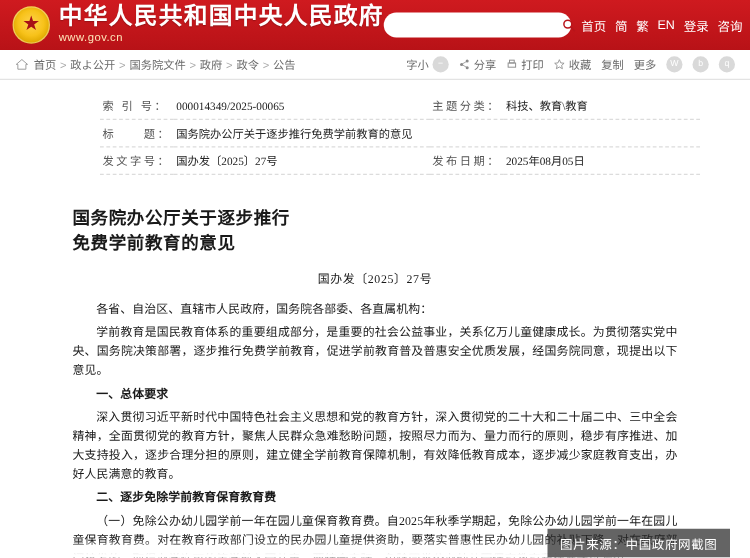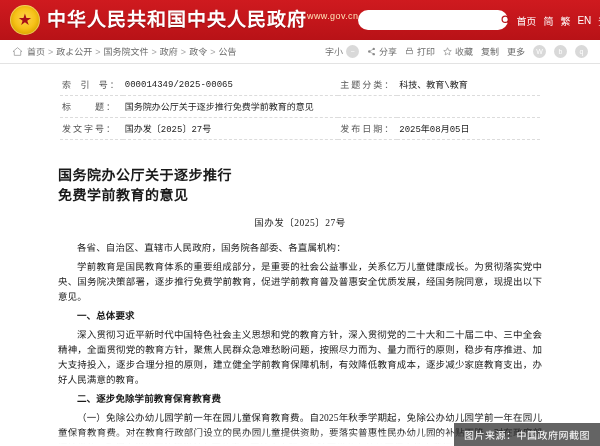--- a/index.html
+++ b/index.html
@@ -26,21 +26,21 @@
     width: 30px; height: 30px;
     border-radius: 50%;
     background: radial-gradient(circle at 50% 45%, #ffd34d 0%, #f7c21a 45%, #e0a800 70%, #c98f00 100%);
     display: flex; align-items: center; justify-content: center;
     font-size: 16px; color: #a81016; line-height: 1;
     flex: 0 0 auto;
     margin-right: 7px;
     box-shadow: inset 0 0 0 1px rgba(255,255,255,.35);
   }
   .site-title-wrap {
-    display: flex; flex-direction: row; justify-content: center;
+    display: flex; flex-direction: column; justify-content: center;
     flex: 0 0 auto;
   }
   .site-title {
     color: #fff;
     font-family: "Liberation Serif", "DejaVu Serif", serif;
     font-weight: bold;
     font-size: 19px;
     letter-spacing: 1px;
     line-height: 20px;
     text-shadow: 0 1px 1px rgba(0,0,0,.25);
@@ -122,21 +122,22 @@
 
   
   .meta-wrap {
     padding: 10px 60px 8px 60px;
   }
   table.meta {
     width: 100%;
     border-collapse: collapse;
     font-size: 9px;
     color: #333;
-    font-family: Liberation Mono, monospace;
+    font-family: Liberation Serif, serif;
+    margin-left: 20px;
   }
   table.meta td {
     padding: 4px 2px;
     border-bottom: 1px dashed #dcdcdc;
     vertical-align: middle;
     white-space: nowrap;
     overflow: hidden;
   }
   td.lbl { width: 52px; color: #555; letter-spacing: 2px; }
   td.val { color: #222; }
@@ -172,21 +173,21 @@
     letter-spacing: .1px;
   }
   .doc p.sec {
     text-indent: 2em;
     font-weight: bold;
   }
 
   
   .watermark {
     position: absolute;
-    right: 0;
+    right: 16px;
     bottom: 0;
     background: rgba(40,40,40,.72);
     color: #fff;
     font-size: 10px;
     padding: 4px 10px;
     letter-spacing: .5px;
     white-space: nowrap;
   }
   .page { position: relative; width: 600px; height: 446px; overflow: hidden; }
   .fade-bottom {

